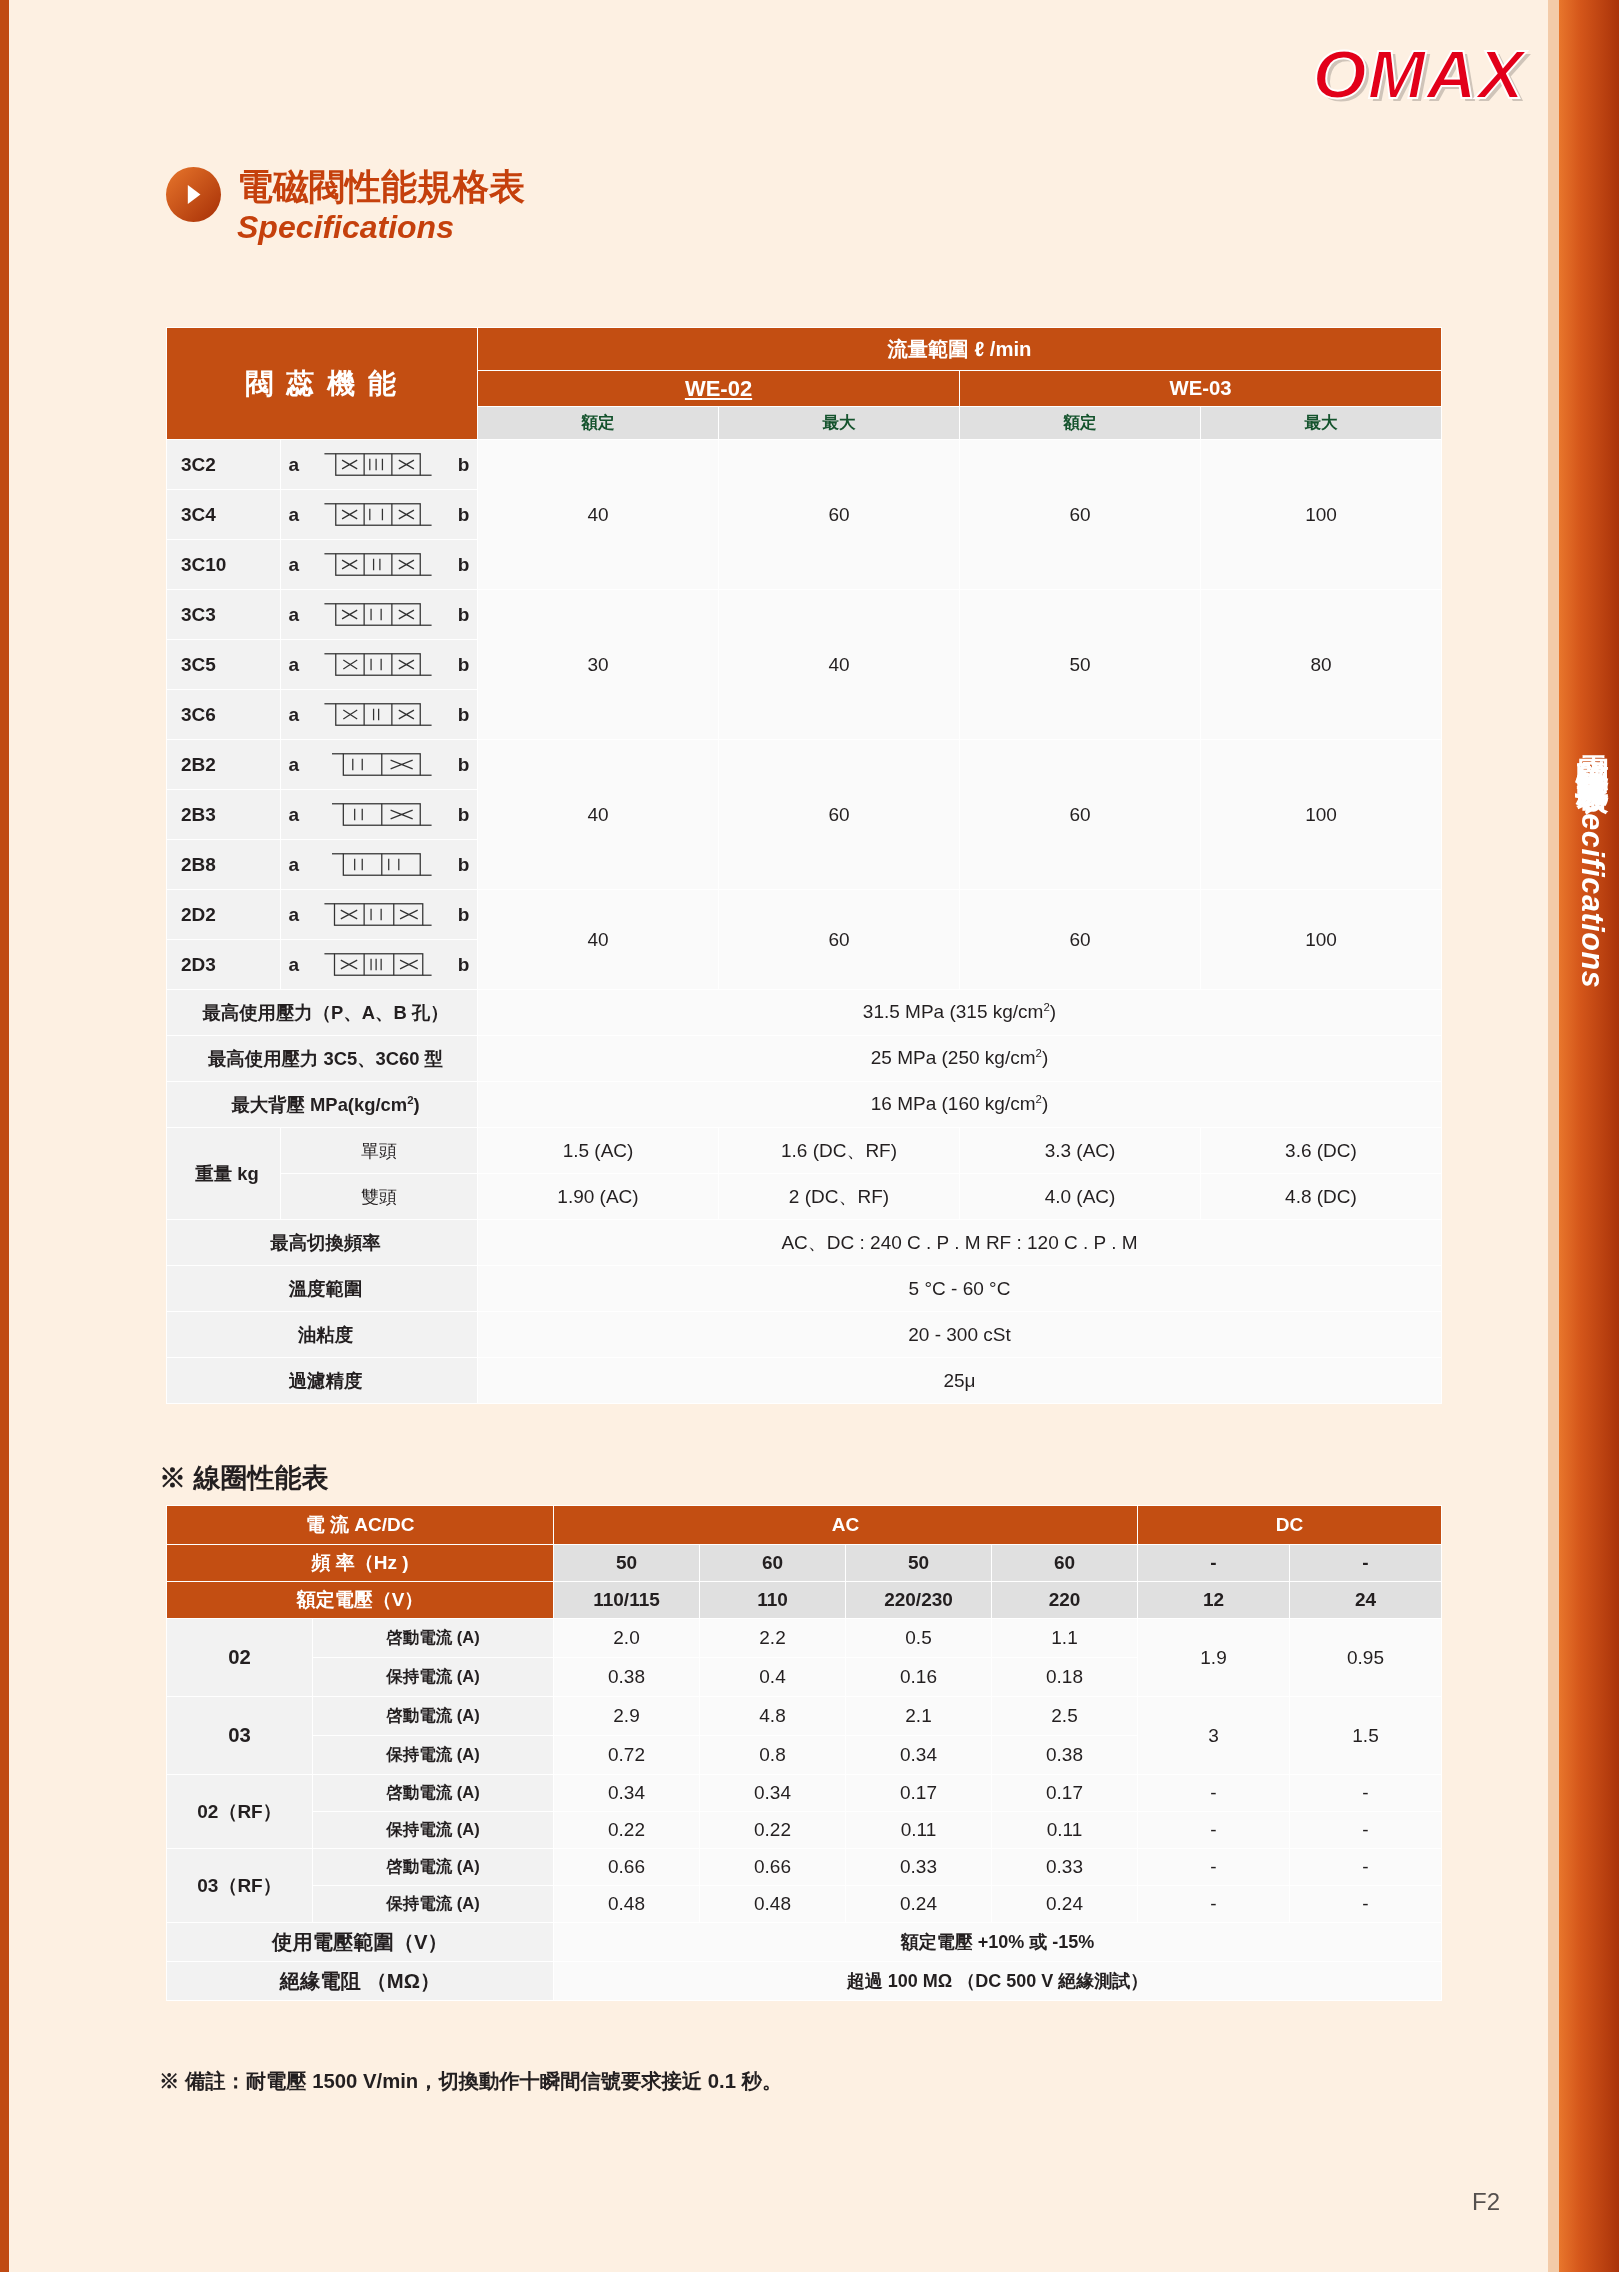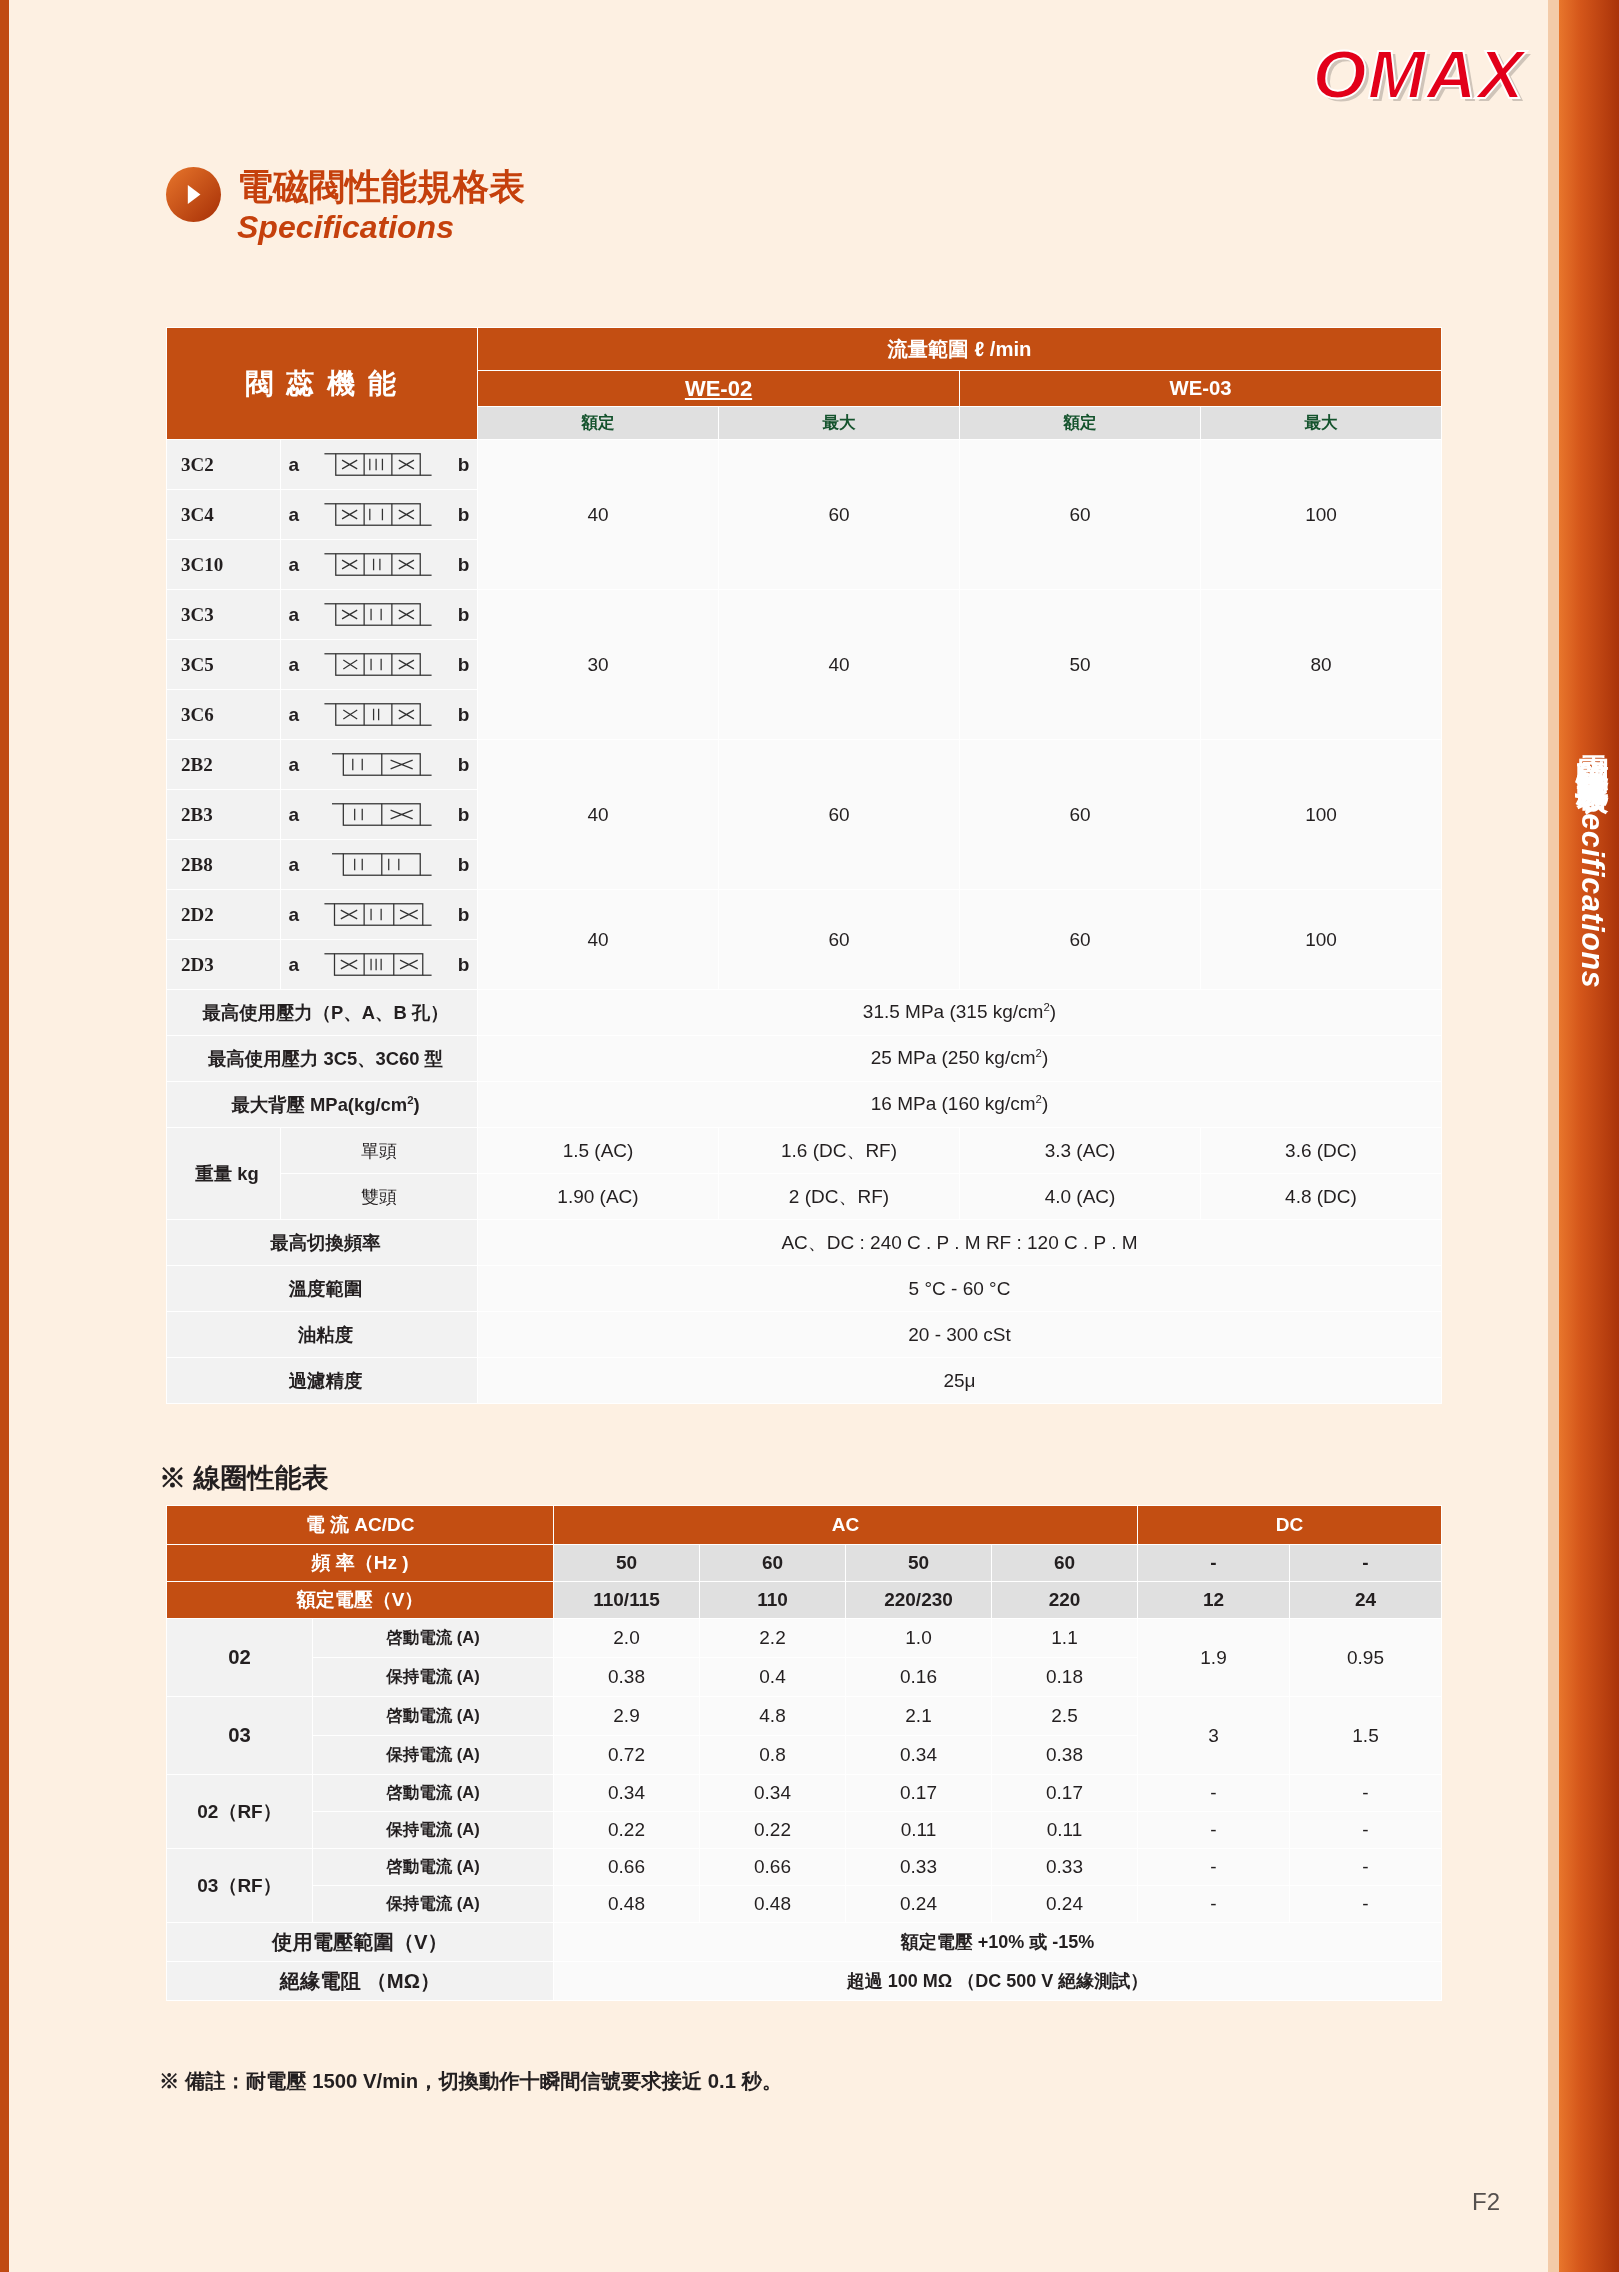--- a/index.html
+++ b/index.html
@@ -48,21 +48,21 @@
     white-space:nowrap;
   }
   .side-title .en{font-style:italic;font-size:30.5px;letter-spacing:0.6px;}
 
   
   table{border-collapse:collapse;}
   .main-table{position:absolute;left:166px;top:327px;width:1276px;font-size:17px;color:#231f20;}
   .main-table td,.main-table th{border:1.3px solid #ffffff;}
   .hd{background:#c34e12;color:#fff;font-weight:bold;text-align:center;vertical-align:middle;}
   .hd3{background:#e0e0e0;color:#14532d;font-weight:bold;text-align:center;font-size:16.5px;}
-  .cellL{background:#f2f2f2;text-align:left;padding-left:14px;font-weight:bold;font-size:19px;font-family:Liberation Serif, serif;}
+  .cellL{background:#f2f2f2;text-align:left;padding-left:14px;font-weight:bold;font-size:19px;}
   .cellC{background:#f2f2f2;text-align:center;font-size:19px;}
   .cellW{background:#fafafa;text-align:center;font-size:19px;}
   .rowh{height:50px;}
   .symcell{background:#f2f2f2;padding:0 7.6px;}
   .symrow{display:flex;align-items:center;gap:9px;}
   .ab{font-weight:bold;font-size:19px;}
   .sym{flex:1;display:flex;justify-content:center;}
   .specname{background:#f2f2f2;text-align:center;padding-left:8px;font-weight:bold;font-size:18.4px;}
   .specval{background:#fafafa;text-align:center;font-size:19px;}
   .sup{font-size:11.4px;vertical-align:super;}
@@ -462,21 +462,21 @@
     <td class="ch2">220</td>
     <td class="ch2">12</td>
     <td class="ch2">24</td>
   </tr>
 
   <tr style="height:39px">
     <td class="cl" rowspan="2">02</td>
     <td class="cl2">啓動電流 (A)</td>
     <td class="cv">2.0</td>
     <td class="cv">2.2</td>
-    <td class="cv">1.0</td>
+    <td class="cv">0.5</td>
     <td class="cv">1.1</td>
     <td class="cv" rowspan="2">1.9</td>
     <td class="cv" rowspan="2">0.95</td>
   </tr>
   <tr style="height:39px">
     <td class="cl2">保持電流 (A)</td>
     <td class="cv">0.38</td>
     <td class="cv">0.4</td>
     <td class="cv">0.16</td>
     <td class="cv">0.18</td>

